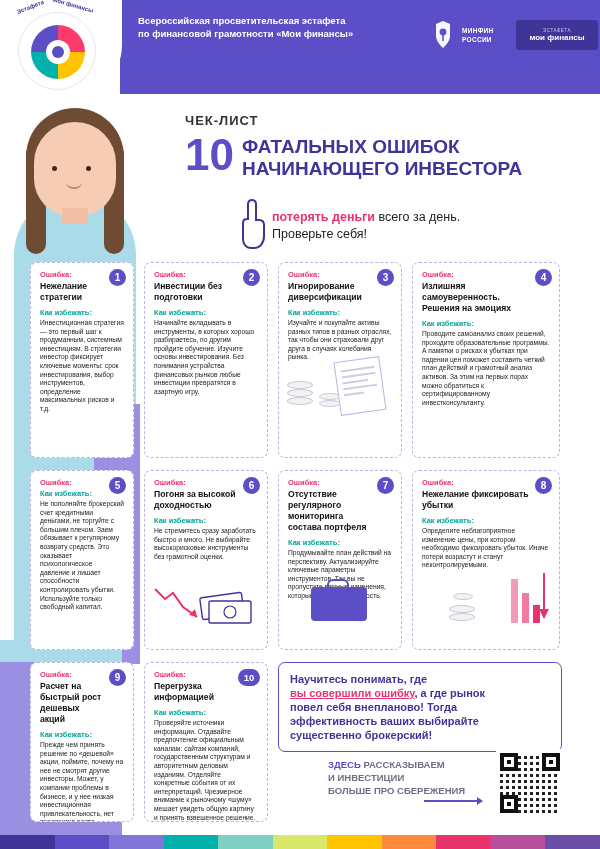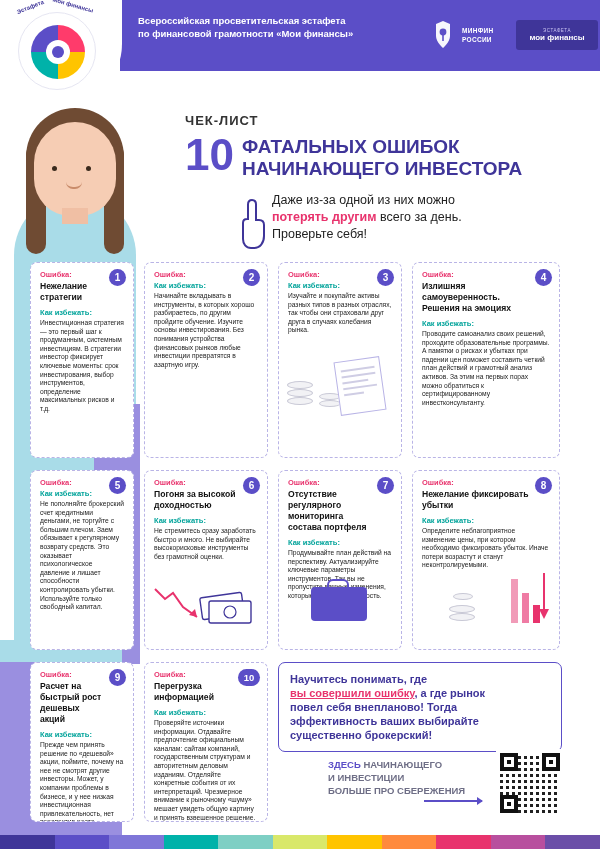--- a/index.html
+++ b/index.html
@@ -7,21 +7,21 @@
     width: 600px; height: 849px;
     font-family: "Liberation Sans", sans-serif;
     background: #ffffff;
     position: relative;
     overflow: hidden;
   }
   .page { position: relative; width: 600px; height: 849px; background: #fff; }
 
   
   .header {
-    position: absolute; left: 120px; top: 0; width: 480px; height: 71px;
+    position: absolute; left: 120px; top: 0; width: 480px; height: 94px;
     background: #5b4ec7;
     color: #fff;
   }
   .header-title {
     position: absolute; left: 18px; top: 14px; width: 260px;
     font-size: 9.5px; line-height: 13px; font-weight: bold;
   }
   .header-stage {
     position: absolute; left: 18px; top: 62px;
     background: #3f3599; color: #fff;
@@ -300,45 +300,47 @@
 
   <div class="checklist-label">ЧЕК-ЛИСТ</div>
   <div class="title-num">10</div>
   <div class="title-text">ФАТАЛЬНЫХ ОШИБОК НАЧИНАЮЩЕГО ИНВЕСТОРА</div>
 
   <svg class="hand" viewBox="0 0 34 54">
     <path d="M14 4 C16.5 4 18 6 18 8.5 L18 24 L21 24 C24 24 26 26 26 29 L26 40 C26 47 22 52 16 52 L13 52 C8 52 5 48 5 43 L5 27 C5 24.5 6.8 23 9 23 L10 23 L10 8.5 C10 6 11.5 4 14 4 Z" fill="#ffffff" stroke="#3f3599" stroke-width="2"></path>
   </svg>
 
   <div class="subtitle">
-    <span>Даже из-за одной из них можно</span><br>
-    <span class="red">потерять другим</span><span> всего за день.</span><br>
+    <br>
+    <span class="red">потерять деньги</span><span> всего за день.</span><br>
     <span>Проверьте себя!</span>
   </div>
 
   <div class="cards">
 
     <div class="card" id="c1">
       <div class="badge">1</div>
       <div class="err-label">Ошибка:</div>
       <div class="err-title">Нежелание стратегии</div>
       <div class="avoid-label">Как избежать:</div>
       <div class="avoid-text">Инвестиционная стратегия — это первый шаг к продуманным, системным инвестициям. В стратегии инвестор фиксирует ключевые моменты: срок инвестирования, выбор инструментов, определение максимальных рисков и т.д.</div>
     </div>
 
     <div class="card" id="c2">
       <div class="badge">2</div>
       <div class="err-label">Ошибка:</div>
+      <div class="err-title">Инвестиции без подготовки</div>
       <div class="avoid-label">Как избежать:</div>
       <div class="avoid-text">Начинайте вкладывать в инструменты, в которых хорошо разбираетесь, по другим пройдите обучение. Изучите основы инвестирования. Без понимания устройства финансовых рынков любые инвестиции превратятся в азартную игру.</div>
     </div>
 
     <div class="card" id="c3">
       <div class="badge">3</div>
       <div class="err-label">Ошибка:</div>
+      <div class="err-title">Игнорирование диверсификации</div>
       <div class="avoid-label">Как избежать:</div>
       <div class="avoid-text">Изучайте и покупайте активы разных типов в разных отраслях, так чтобы они страховали друг друга в случаях колебания рынка.</div>
 
       <div class="coin" style="left:8px; top:118px; width:26px; height:8px;"></div>
       <div class="coin" style="left:8px; top:126px; width:26px; height:8px;"></div>
       <div class="coin" style="left:8px; top:134px; width:26px; height:8px;"></div>
       <div class="coin" style="left:40px; top:130px; width:22px; height:7px;"></div>
       <div class="coin" style="left:40px; top:137px; width:22px; height:7px;"></div>
       <div class="doc-sheet" style="left:58px; top:96px; width:46px; height:54px; transform:rotate(-8deg);">
         <div class="doc-line" style="left:5px; top:8px; width:34px;"></div>
@@ -436,21 +438,21 @@
       <span>Научитесь понимать, где</span><br>
       <span class="pink">вы совершили ошибку</span><span>, а где рынок</span><br>
       <span>повел себя внепланово! Тогда</span><br>
       <span>эффективность ваших выбирайте</span><br>
       <span>существенно брокерский!</span>
     </div>
   </div>
 
   <div class="info">
     <div>
-      <span>ЗДЕСЬ</span><span class="grey"> НАЧИНАЮЩЕГО</span>
+      <span>ЗДЕСЬ</span><span class="grey"> РАССКАЗЫВАЕМ</span>
     </div>
     <div class="grey">И ИНВЕСТИЦИИ</div>
     <div class="grey">БОЛЬШЕ ПРО СБЕРЕЖЕНИЯ</div>
   </div>
   <div class="arrow-line"></div>
 
   <div class="qr">
     <div class="qr-in">
       <div class="qr-corner" style="left:0; top:0;">
           <i></i>

